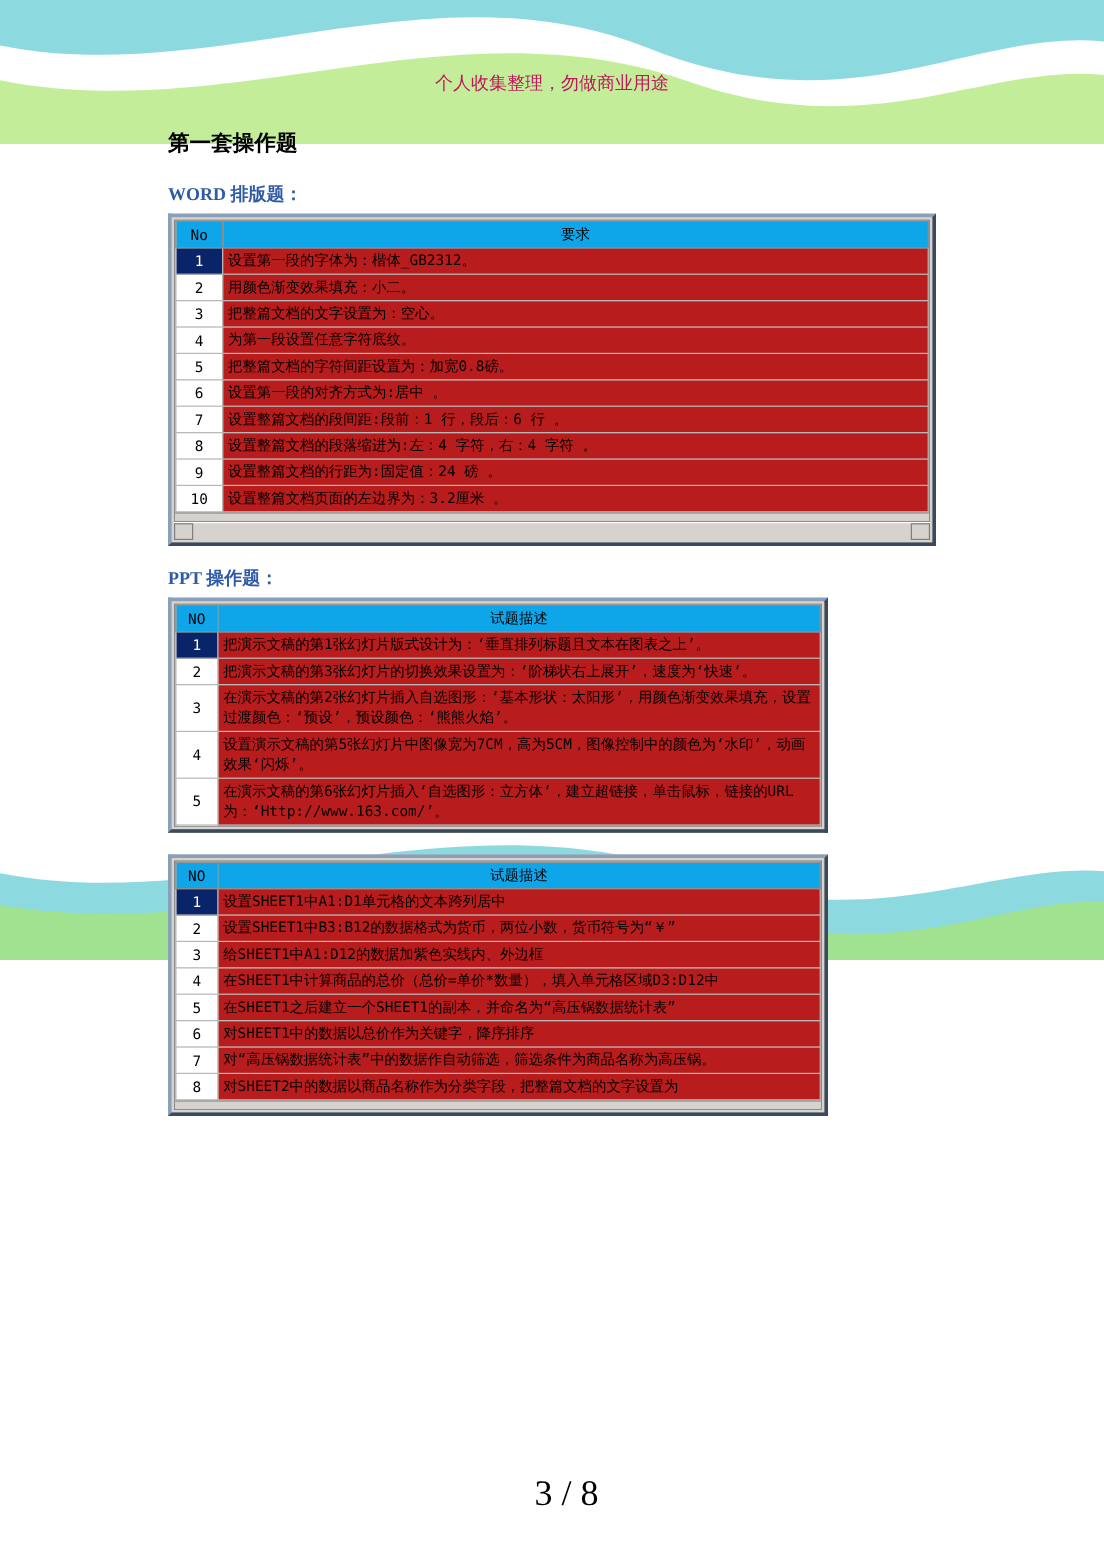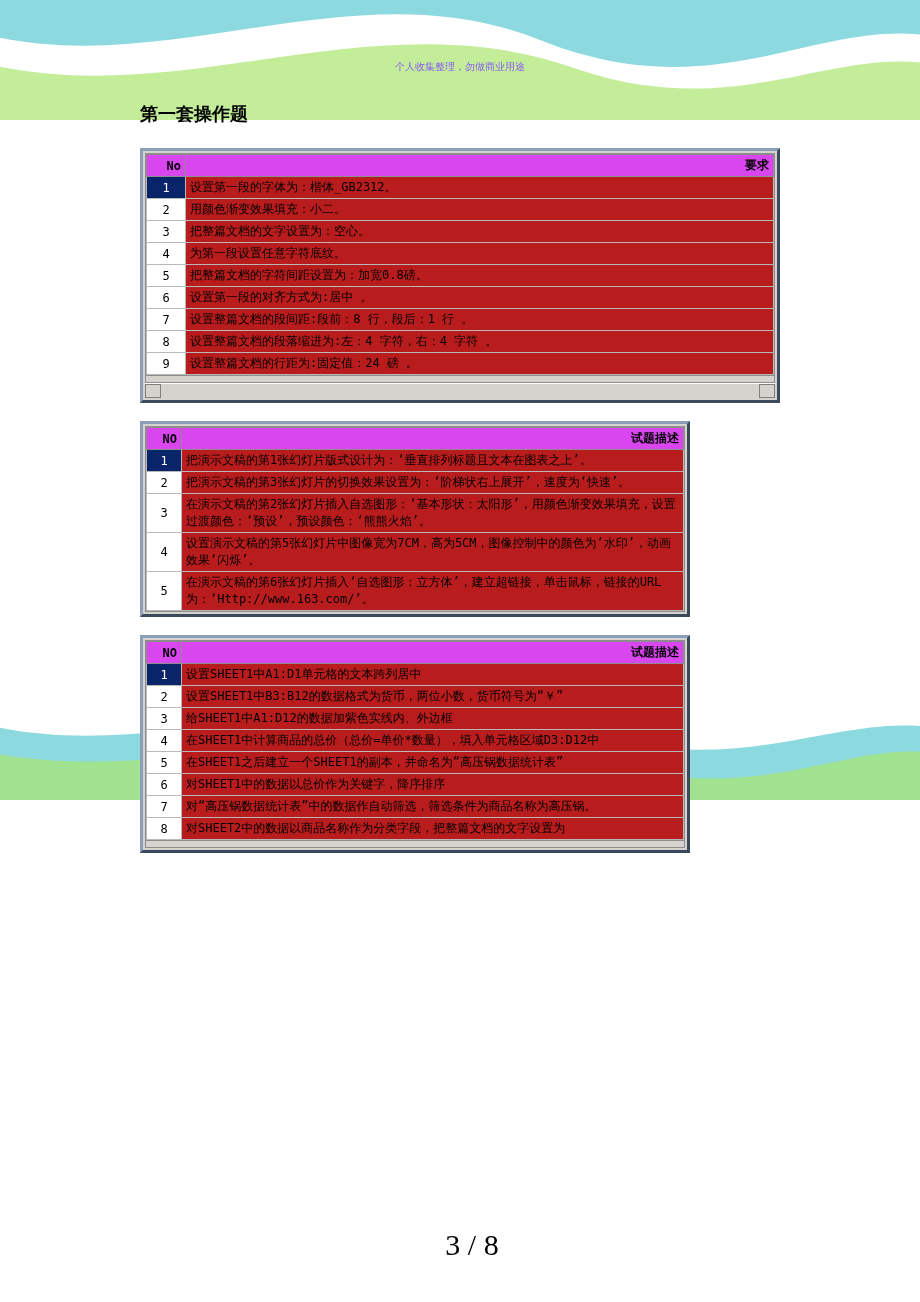--- a/index.html
+++ b/index.html
@@ -10,21 +10,21 @@
     position:relative;overflow:hidden;
   }
   
   .ribbon{position:absolute;left:-60px;right:-60px;height:140px;pointer-events:none}
   .ribbon svg{width:100%;height:100%}
   .page{
     position:relative;z-index:2;
     padding:60px 140px 0 140px;
   }
   .header-note{
-    text-align:center;color:#8b5cf6;font-size:10px;margin-bottom:28px;
+    text-align:center;color:#be185d;font-size:15px;margin-bottom:28px;
     font-family:"SimSun",serif;
   }
   .title{
     text-align:left;font-size:18px;font-weight:bold;margin:6px 0 22px;
     font-family:Liberation Sans, sans-serif;
   }
   .section-label{
     color:#2e5aa8;font-size:15px;font-weight:bold;margin:12px 0 6px 0;
     font-family:"Times New Roman","SimSun",serif;
   }
@@ -40,21 +40,21 @@
   }
   .tbl-wrap.narrow{width:540px}
   .tbl-inner{
     border:1px solid #8d8d8d;background:#d6d3ce;
   }
   table{
     border-collapse:collapse;width:100%;
     font-family:"SimSun","宋体",monospace;font-size:12px;
   }
   th{
-    background:#d946ef;text-align:right;font-weight:bold;
+    background:#0ea5e9;text-align:center;font-weight:normal;
     border:1px solid #8d8d8d;padding:2px 4px;
   }
   td{
     background:#b91c1c;border:1px solid #b8b8b8;padding:2px 4px;vertical-align:middle;
   }
   td.no{width:22px;text-align:center;background:#fff}
   td.no.sel{background:#0a246a;color:#fff}
   .footer-strip{height:6px;background:#d6d3ce;border-top:1px solid #8d8d8d}
   .scroll-strip{
     height:14px;background:#d6d3ce;
@@ -84,20 +84,21 @@
 <path d="M0,50 C200,130 420,-10 640,70 C820,130 920,30 1040,80 L1040,140 L0,140 Z" fill="#6fd0d8" opacity="0.8"></path>
 <path d="M0,80 C220,150 440,20 660,100 C840,160 940,50 1040,110 L1040,140 L0,140 Z" fill="#a9e66e" opacity="0.7"></path>
 </svg>
 </div>
 
 <div class="page">
 
   <div class="header-note">个人收集整理，勿做商业用途</div>
   <div class="title">第一套操作题</div>
 
+  <div class="section-label">WORD 排版题：</div>
   <div class="tbl-wrap">
     <div class="tbl-inner">
       <table>
         <tbody>
             <tr>
           <th style="width:30px">No</th>
           <th>要求</th>
         </tr>
         <tr>
               <td class="no sel">1</td>
@@ -118,40 +119,45 @@
         <tr>
               <td class="no">5</td>
               <td>把整篇文档的字符间距设置为：加宽0.8磅。</td>
             </tr>
         <tr>
               <td class="no">6</td>
               <td>设置第一段的对齐方式为:居中 。</td>
             </tr>
         <tr>
               <td class="no">7</td>
-              <td>设置整篇文档的段间距:段前：8 行，段后：1 行 。</td>
+              <td>设置整篇文档的段间距:段前：1 行，段后：6 行 。</td>
             </tr>
         <tr>
               <td class="no">8</td>
               <td>设置整篇文档的段落缩进为:左：4 字符，右：4 字符 。</td>
             </tr>
         <tr>
               <td class="no">9</td>
               <td>设置整篇文档的行距为:固定值：24 磅 。</td>
+            </tr>
+        <tr>
+              <td class="no">10</td>
+              <td>设置整篇文档页面的左边界为：3.2厘米 。</td>
             </tr>
       </tbody>
         </table>
       <div class="footer-strip"></div>
     </div>
     <div class="scroll-strip">
         <span></span>
         <span></span>
       </div>
   </div>
 
+  <div class="section-label">PPT 操作题：</div>
   <div class="tbl-wrap narrow">
     <div class="tbl-inner">
       <table>
         <tbody>
             <tr>
           <th style="width:26px">NO</th>
           <th>试题描述</th>
         </tr>
         <tr>
               <td class="no sel">1</td>

